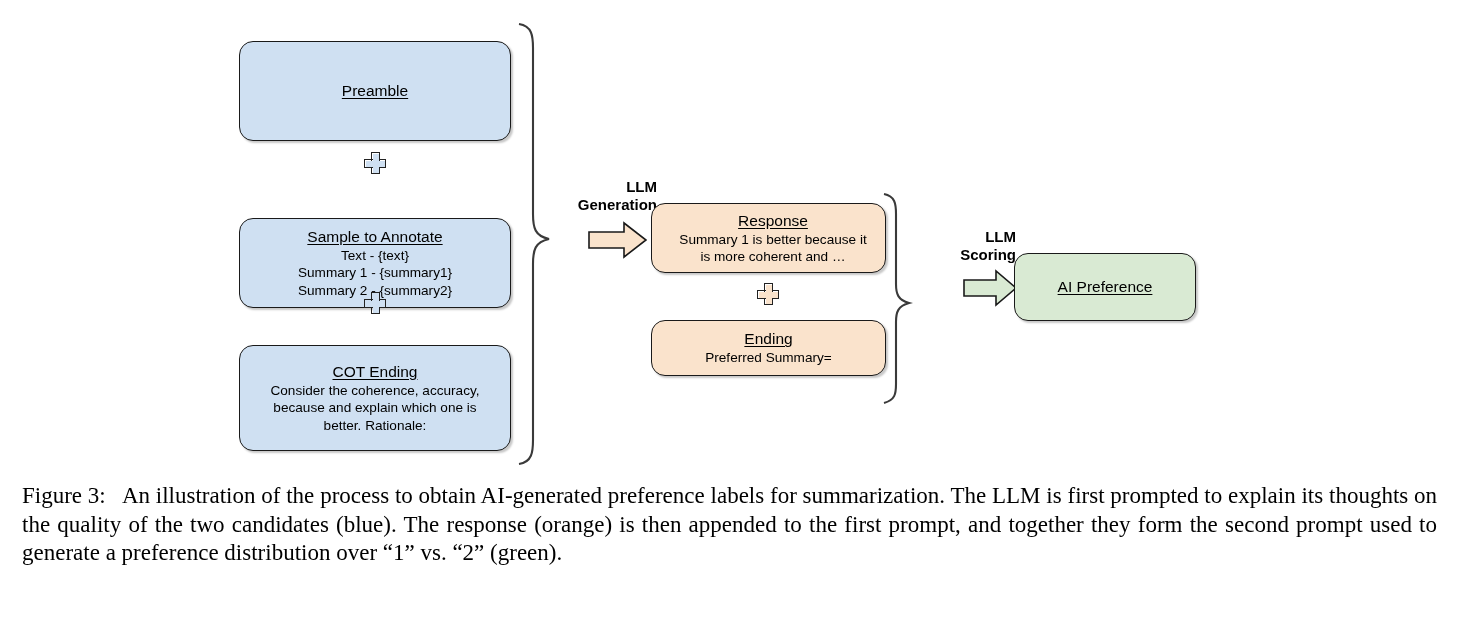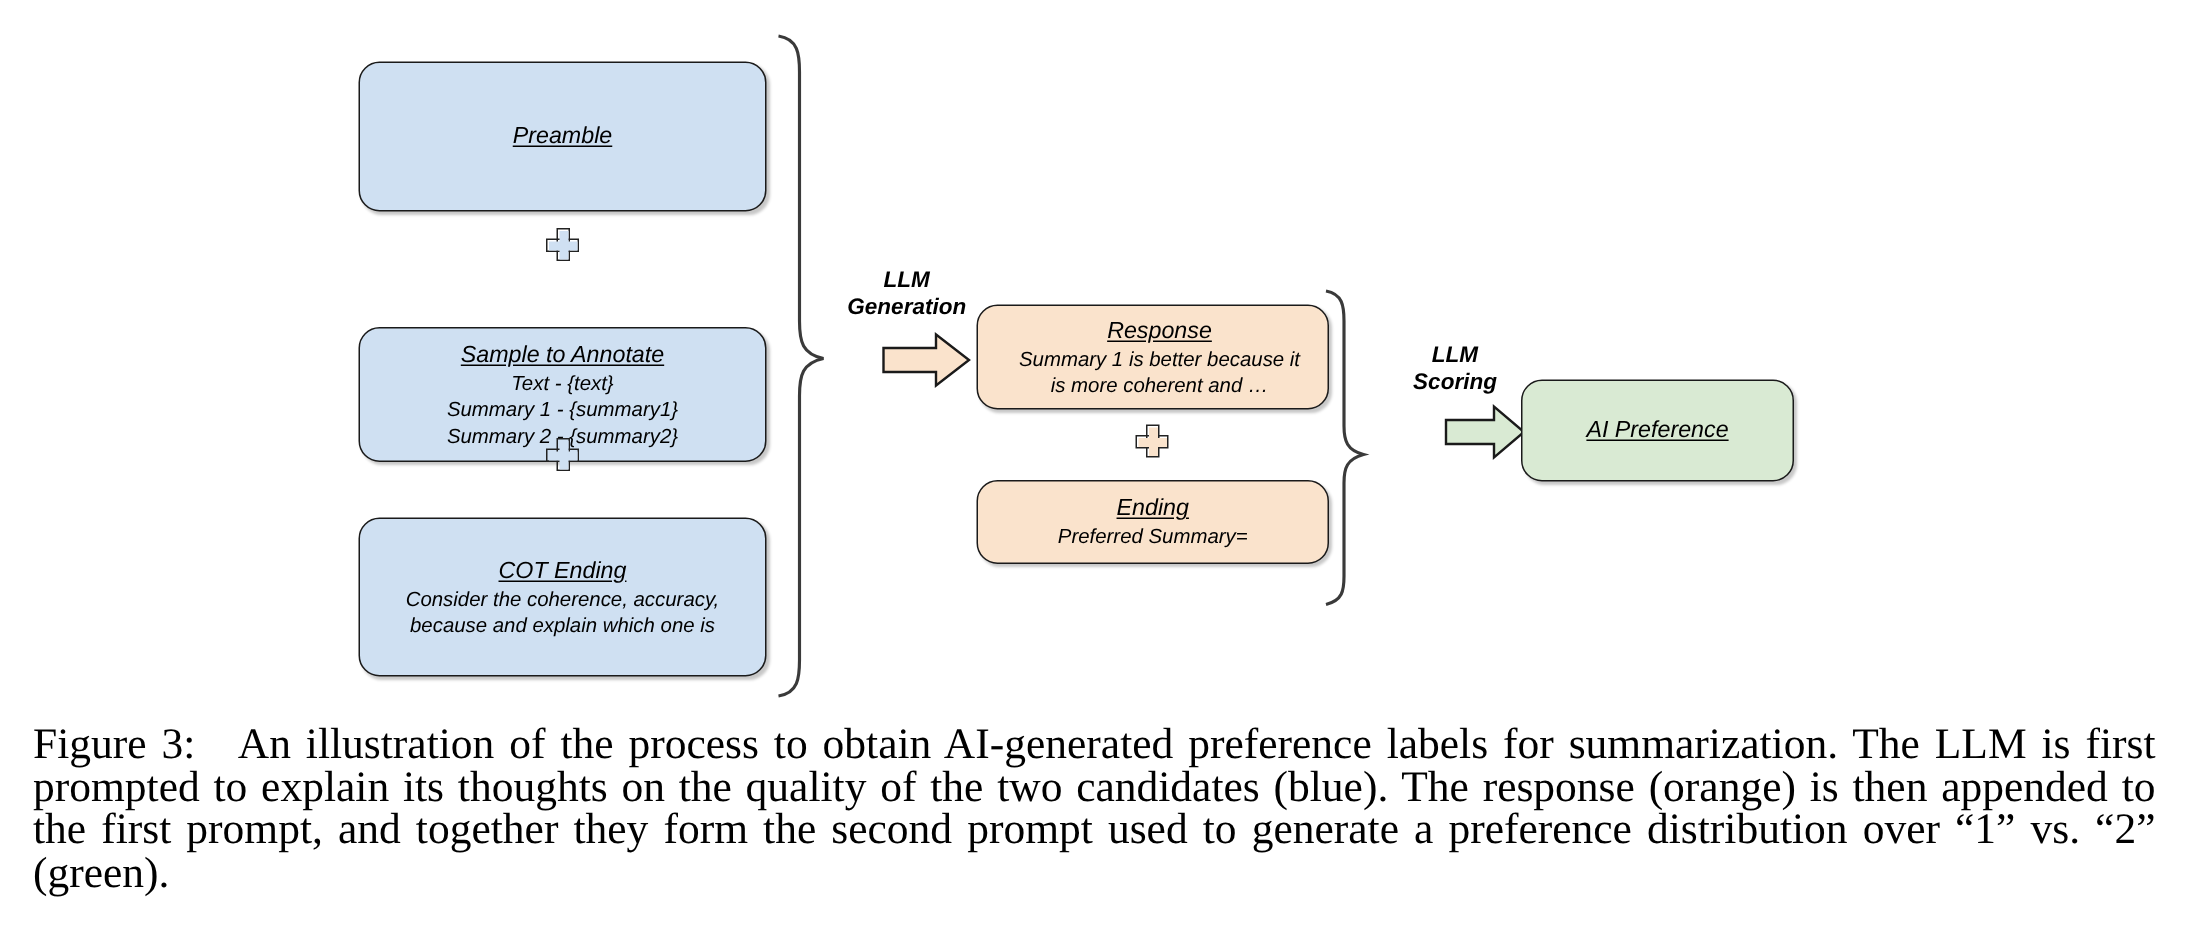--- a/index.html
+++ b/index.html
@@ -14,21 +14,20 @@
     font-family: "Liberation Sans", sans-serif;
     color: #000000;
     overflow: hidden;
   }
 
   #figure-area {
     position: absolute;
     left: 0; top: 0;
     width: 1457px;
     height: 470px;
-    font-style: italic;
   }
 
   
   .node {
     position: absolute;
     box-sizing: border-box;
     border: 1.6px solid #1a1a1a;
     border-radius: 14px;
     text-align: center;
     display: flex;
@@ -87,41 +86,41 @@
   }
   .plus.blue-plus .fill, .plus.blue-plus .fill2 { background: #cfe0f2; }
   .plus.orange-plus .fill, .plus.orange-plus .fill2 { background: #fae3cc; }
 
   
   .stage-label {
     position: absolute;
     font-size: 15px;
     font-weight: bold;
     line-height: 18px;
-    text-align: center;
+    text-align: right;
     white-space: nowrap;
   }
 
   
   #overlay {
     position: absolute;
     left: 0; top: 0;
     width: 1457px;
     height: 470px;
     pointer-events: none;
   }
 
   
   #caption {
     position: absolute;
     left: 22px;
     top: 482px;
     width: 1415px;
     font-family: "Liberation Serif", serif;
-    font-size: 29px;
+    font-size: 23px;
     line-height: 28.5px;
     text-align: justify;
     text-align-last: left;
     color: #000;
   }
 </style>
 </head>
 <body>
 
 <div id="figure-area">
@@ -170,20 +169,21 @@
   <div class="plus blue-plus" style="left:364px; top:292px;">
     <span class="fill"></span>
       <span class="fill2"></span>
   </div>
 
   <div class="node blue" style="left:239px; top:345px; width:272px; height:106px;">
     <div class="title">COT Ending</div>
     <div class="body">
       <span class="ln">Consider the coherence, accuracy,</span>
       <span class="ln">because and explain which one is</span>
+      <span class="ln">better. Rationale:</span>
     </div>
   </div>
 
   <div class="stage-label" style="left:552px; top:178px; width:105px;">
     <div>LLM</div>
     <div>Generation</div>
   </div>
 
   <div class="node orange" style="left:651px; top:203px; width:235px; height:70px;padding-left:19px;">
     <div class="title">Response</div>

